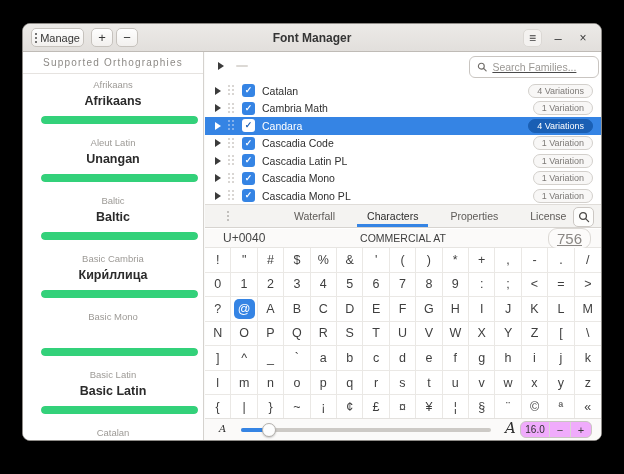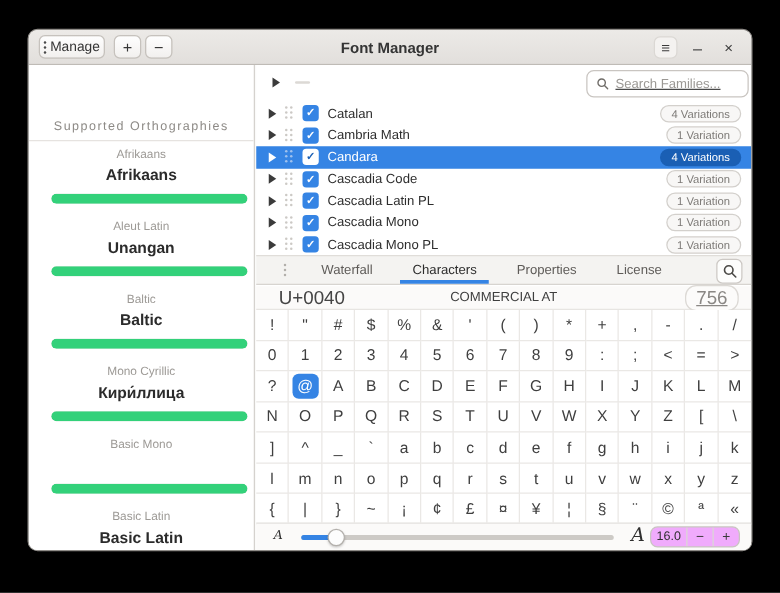--- a/index.html
+++ b/index.html
@@ -35,21 +35,21 @@
   
   .vdots { position:relative; width:2px; height:10px; color:#4a4a4a; }
   .vdots::before { content:''; position:absolute; left:0; top:0; width:2px; height:2px;
                    border-radius:50%; background:currentColor;
                    box-shadow:0 4px 0 currentColor, 0 8px 0 currentColor; }
 
   
   .sidebar { position:absolute; left:0; top:28px; width:181px; bottom:0; background:#fff;
              border-right:1px solid #d5d2ce; overflow:hidden; }
   .sb-header { height:22px; line-height:22px; text-align:center; font-size:10px;
-               letter-spacing:1.2px; color:#8d8a86; border-bottom:1px solid #e6e3e0;margin-top:39px; }
+               letter-spacing:1.2px; color:#8d8a86; border-bottom:1px solid #e6e3e0; }
   .orth-item { height:58px; position:relative; }
   .orth-label { position:absolute; top:5px; left:0; right:0; text-align:center;
                 font-size:9.5px; color:#9d9a96; }
   .orth-sample { position:absolute; top:20px; left:0; right:0; text-align:center;
                  font-size:12.5px; font-weight:600; color:#2b2b2b; }
   .orth-bar { position:absolute; top:42px; left:18px; right:5px; height:8px;
               border-radius:4px; background:#e8e6e3; overflow:hidden; }
   .orth-fill { height:100%; border-radius:4px; background:var(--green,#33d17a); }
 
   
@@ -89,34 +89,34 @@
   .font-row.selected .check { color:var(--accent-dark,#1a5fb4); }
   .font-name { font-size:10.5px; color:#2e2e2e; }
   .font-row.selected .font-name { color:#fff; }
   .badge { margin-left:auto; font-size:9px; color:#7d7a77; background:#f8f7f6;
            border:1px solid #d3d0cc; border-radius:9px; padding:1px 8px; white-space:nowrap; }
   .font-row.selected .badge { background:var(--accent-dark,#1a5fb4); border-color:var(--accent-dark,#1a5fb4); color:#fff; }
 
   
   .tabbar { position:absolute; left:0; top:152px; right:0; height:24px; background:#f4f3f1;
             border-top:1px solid #e0ddd9; border-bottom:1px solid #d7d4d0;
-            display:flex; align-items:stretch; }
+            display:flex; align-items:stretch;gap:37px; }
   .tabdots { align-self:center; margin:0 18px 0 22px; color:#b2afab; }
   .tab { font-size:10.5px; color:#5e5b58; padding:0 10px; margin-right:12px;
          display:flex; align-items:center; border-bottom:3px solid transparent;
          border-top:3px solid transparent; }
   .tab.active { color:#2c2c2c; border-bottom-color:var(--accent,#3584e4); }
   .tab-search-btn { position:absolute; right:7px; top:2px; width:21px; height:20px;
                     background:#fdfdfc; border:1px solid #ccc8c4; border-radius:5px;
                     display:flex; align-items:center; justify-content:center; }
 
   
   .char-header { position:absolute; left:0; top:177px; right:0; height:19px; background:#fbfaf9;
                  border-bottom:1px solid #e7e5e2; display:flex; align-items:center; }
-  .codepoint { position:absolute; left:18px; font-size:15px; color:#454545; }
+  .codepoint { position:absolute; left:18px; font-size:12px; color:#454545; }
   .char-name { width:100%; text-align:center; font-size:10.5px; color:#3e3e3e; }
   .count-pill { position:absolute; right:10px; font-size:15px; color:#8a8784;
                 border:1px solid #dcd9d5; background:#fcfbfa; border-radius:9px; padding:1px 8px;text-decoration:underline; }
 
   
   .char-grid { position:absolute; left:0; top:196px; right:0; height:172px; background:#fff;
                display:grid; grid-template-columns:repeat(15,1fr); grid-auto-rows:1fr; }
   .cell { border-right:1px solid #eae8e5; border-bottom:1px solid #eae8e5;
           display:flex; align-items:center; justify-content:center; }
   .cell:nth-child(15n) { border-right:none; }
@@ -192,21 +192,21 @@
             </div>
           </div>
           <div class="orth-item">
             <div class="orth-label">Baltic</div>
             <div class="orth-sample">Baltic</div>
             <div class="orth-bar">
               <div class="orth-fill" style="width: 100%;"></div>
             </div>
           </div>
           <div class="orth-item">
-            <div class="orth-label">Mono Cyrillic</div>
+            <div class="orth-label">Basic Cambria</div>
             <div class="orth-sample">Кири́ллица</div>
             <div class="orth-bar">
               <div class="orth-fill" style="width: 100%;"></div>
             </div>
           </div>
           <div class="orth-item">
             <div class="orth-label">Basic Mono</div>
             <div class="orth-bar">
               <div class="orth-fill" style="width: 100%;"></div>
             </div>

